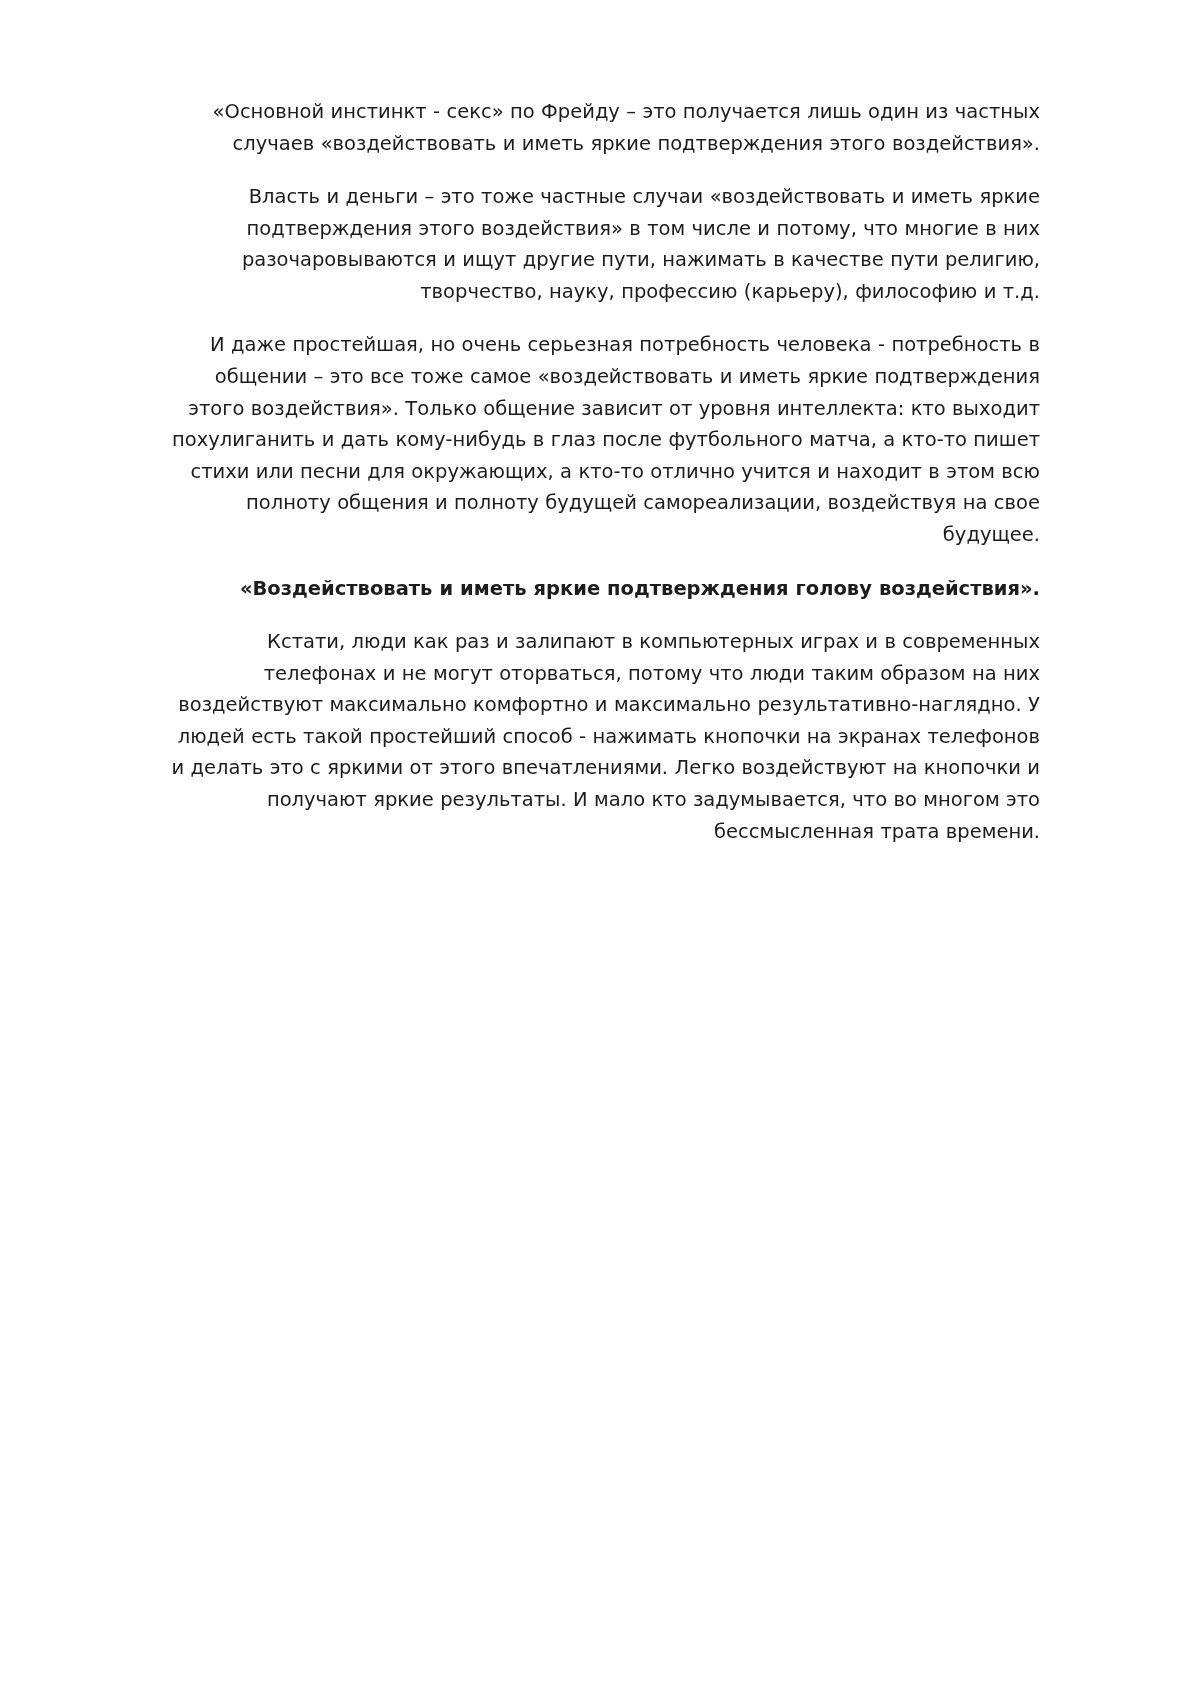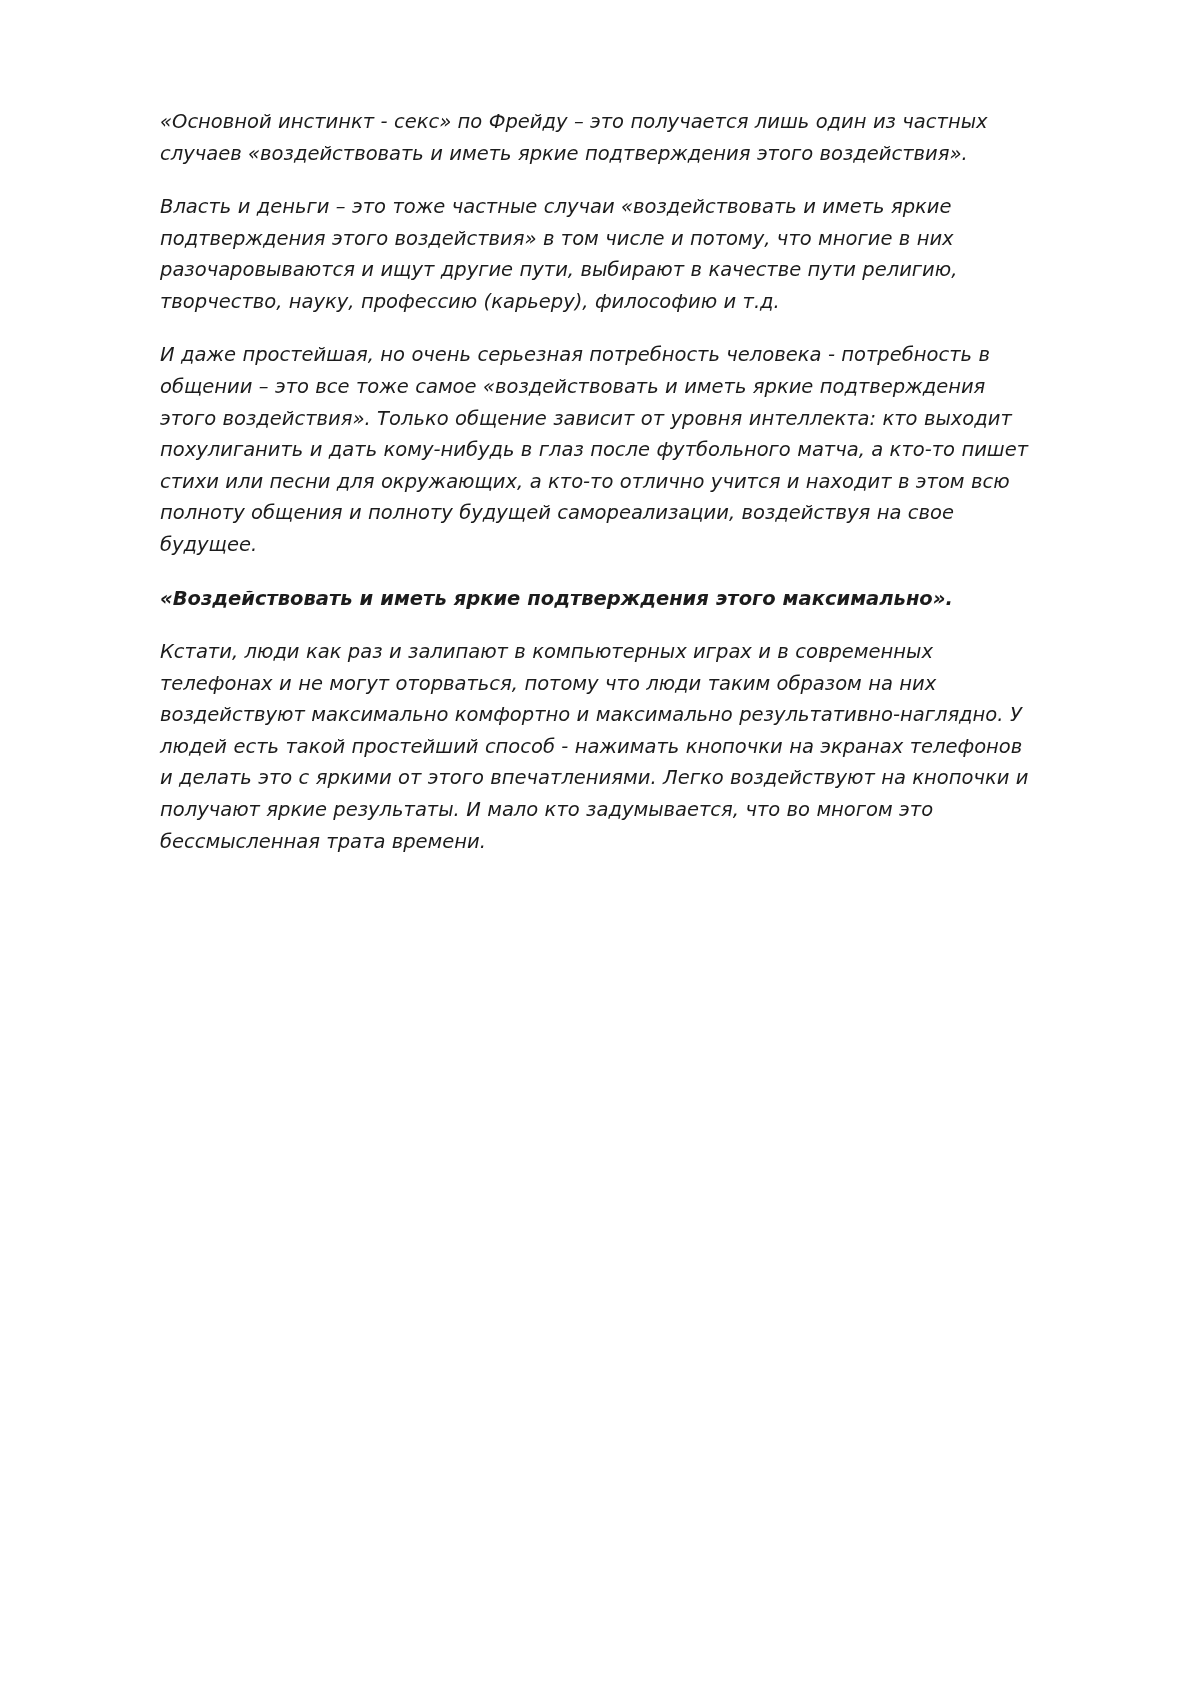--- a/index.html
+++ b/index.html
@@ -22,40 +22,39 @@
     background: #ffffff;
     box-sizing: border-box;
   }
   .content {
     position: absolute;
     left: 160px;
     top: 96px;
     width: 880px;
   }
   p.para {
-    margin: 10px 0 22px 0;
+    margin: 0 0 22px 0;
     font-size: 19.5px;
     line-height: 1.62;
-    text-align: left;
+    text-align: right;
     color: #1c1c1c;
     letter-spacing: 0.0px;
     word-spacing: 0.2px;
-    font-style: italic;
   }
   p.para.bold {
     font-weight: bold;
   }
   p.para:last-child {
     margin-bottom: 0;
   }
 </style>
 </head>
 <body>
 
 <div class="page">
   <div class="content">
     <p class="para">«Основной инстинкт - секс» по Фрейду – это получается лишь один из частных случаев «воздействовать и иметь яркие подтверждения этого воздействия».</p>
-    <p class="para">Власть и деньги – это тоже частные случаи «воздействовать и иметь яркие подтверждения этого воздействия» в том числе и потому, что многие в них разочаровываются и ищут другие пути, выбирают в качестве пути религию, творчество, науку, профессию (карьеру), философию и т.д.</p>
+    <p class="para">Власть и деньги – это тоже частные случаи «воздействовать и иметь яркие подтверждения этого воздействия» в том числе и потому, что многие в них разочаровываются и ищут другие пути, нажимать в качестве пути религию, творчество, науку, профессию (карьеру), философию и т.д.</p>
     <p class="para">И даже простейшая, но очень серьезная потребность человека - потребность в общении – это все тоже самое «воздействовать и иметь яркие подтверждения этого воздействия». Только общение зависит от уровня интеллекта: кто выходит похулиганить и дать кому-нибудь в глаз после футбольного матча, а кто-то пишет стихи или песни для окружающих, а кто-то отлично учится и находит в этом всю полноту общения и полноту будущей самореализации, воздействуя на свое будущее.</p>
-    <p class="para bold">«Воздействовать и иметь яркие подтверждения этого максимально».</p>
+    <p class="para bold">«Воздействовать и иметь яркие подтверждения голову воздействия».</p>
     <p class="para">Кстати, люди как раз и залипают в компьютерных играх и в современных телефонах и не могут оторваться, потому что люди таким образом на них воздействуют максимально комфортно и максимально результативно-наглядно. У людей есть такой простейший способ - нажимать кнопочки на экранах телефонов и делать это с яркими от этого впечатлениями. Легко воздействуют на кнопочки и получают яркие результаты. И мало кто задумывается, что во многом это бессмысленная трата времени.</p>
   </div>
 </div>
 
 </body></html>

